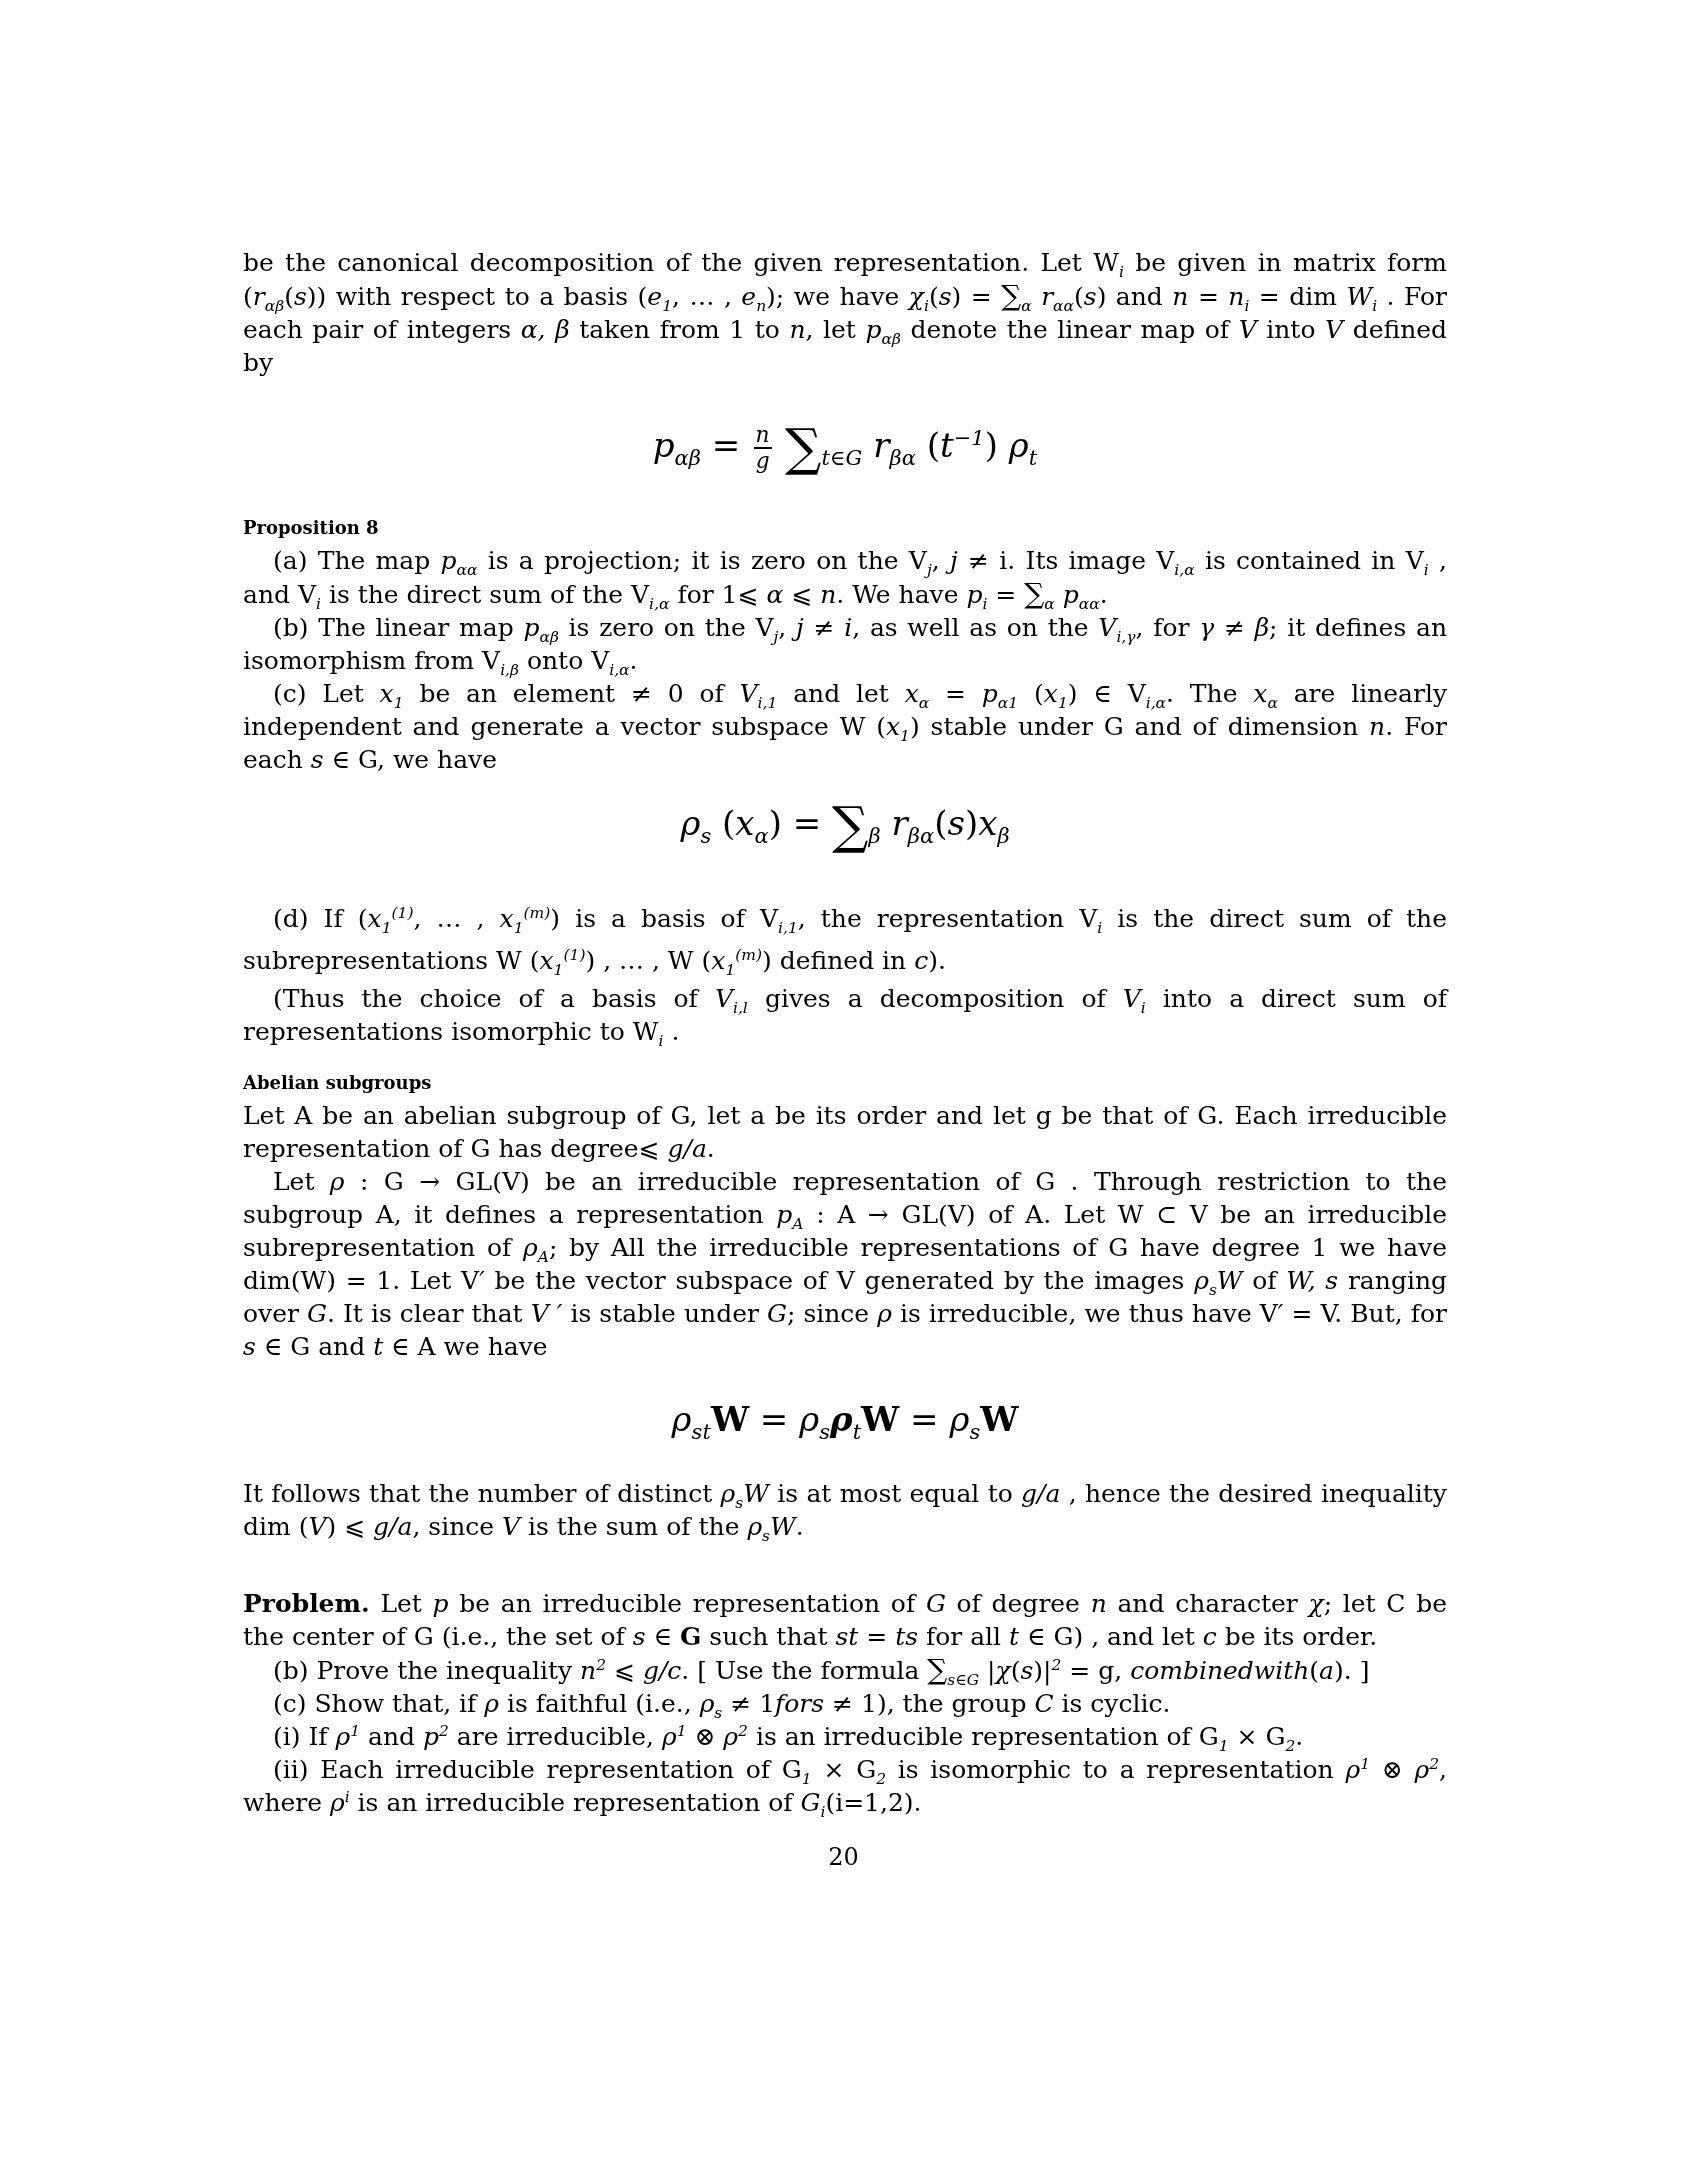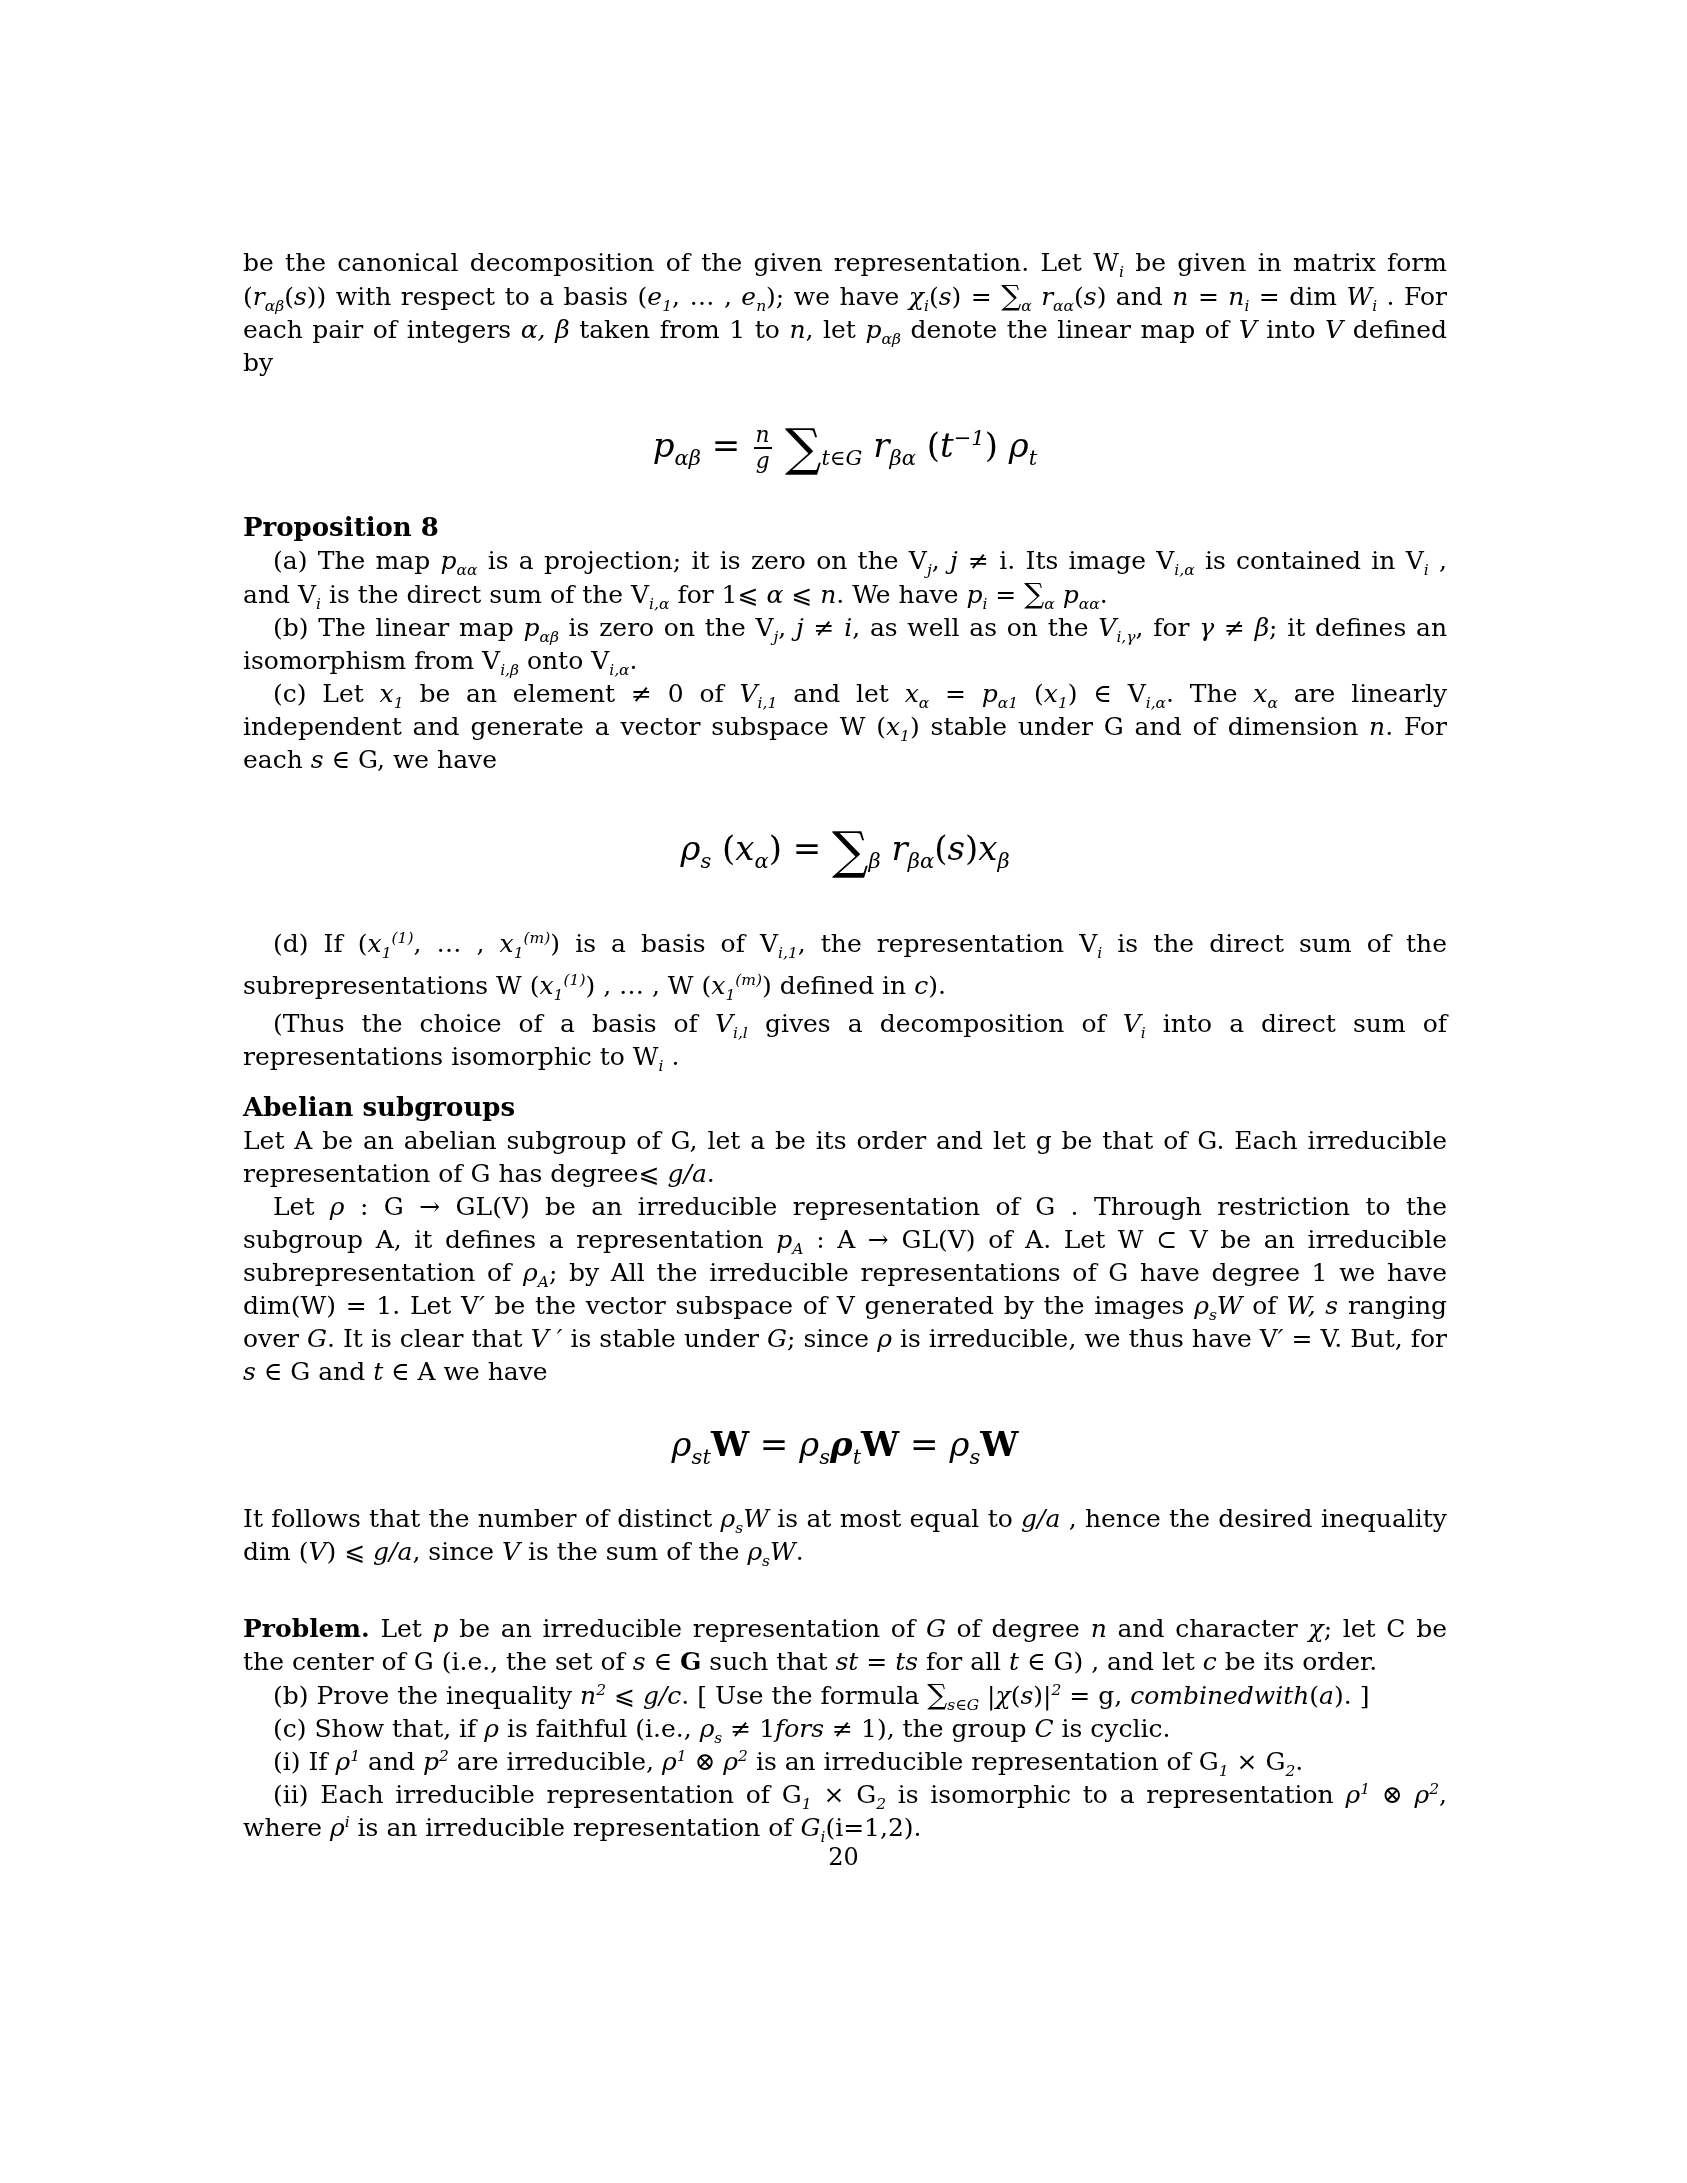--- a/index.html
+++ b/index.html
@@ -7,28 +7,28 @@
     position:relative; width:1666px; height:2183px; background:#ffffff;
     font-family:"DejaVu Serif","Liberation Serif",serif; color:#000;
     overflow:hidden;
   }
   .content {
     position:absolute; left:243px; top:246px; width:1204px;
     font-size:25px; line-height:33px; text-align:justify;
   }
   .content p { margin:0; }
   .indent { text-indent:30px; }
-  .heading { font-weight:bold; font-size:26px; margin:0; }
+  .heading { font-weight:bold; font-size:18px; margin:0; }
   .gap-abelian { margin-top:18.5px !important; }
   .gap-problem { margin-top:44px !important; }
   .equation {
     text-align:center; font-size:34px; text-indent:0;
     margin:36px 0 30px 0; line-height:1.3;
   }
-  .eq-rho-x { margin:42px 0 38px 0; }
+  .eq-rho-x { margin:17px 0 38px 0; }
   .eq-rho-w { margin:34px 0 36px 0; }
   .tall { line-height:42px; }
   sub, sup { font-size:0.62em; font-style:italic; line-height:0; }
   .it { font-style:italic; }
   .bf { font-weight:bold; }
   .sum { font-style:normal; }
   .para .sum { font-size:1.12em; }
   .equation .sum { font-size:1.5em; vertical-align:-0.15em; }
   .frac {
     display:inline-block; vertical-align:-0.5em; text-align:center;

